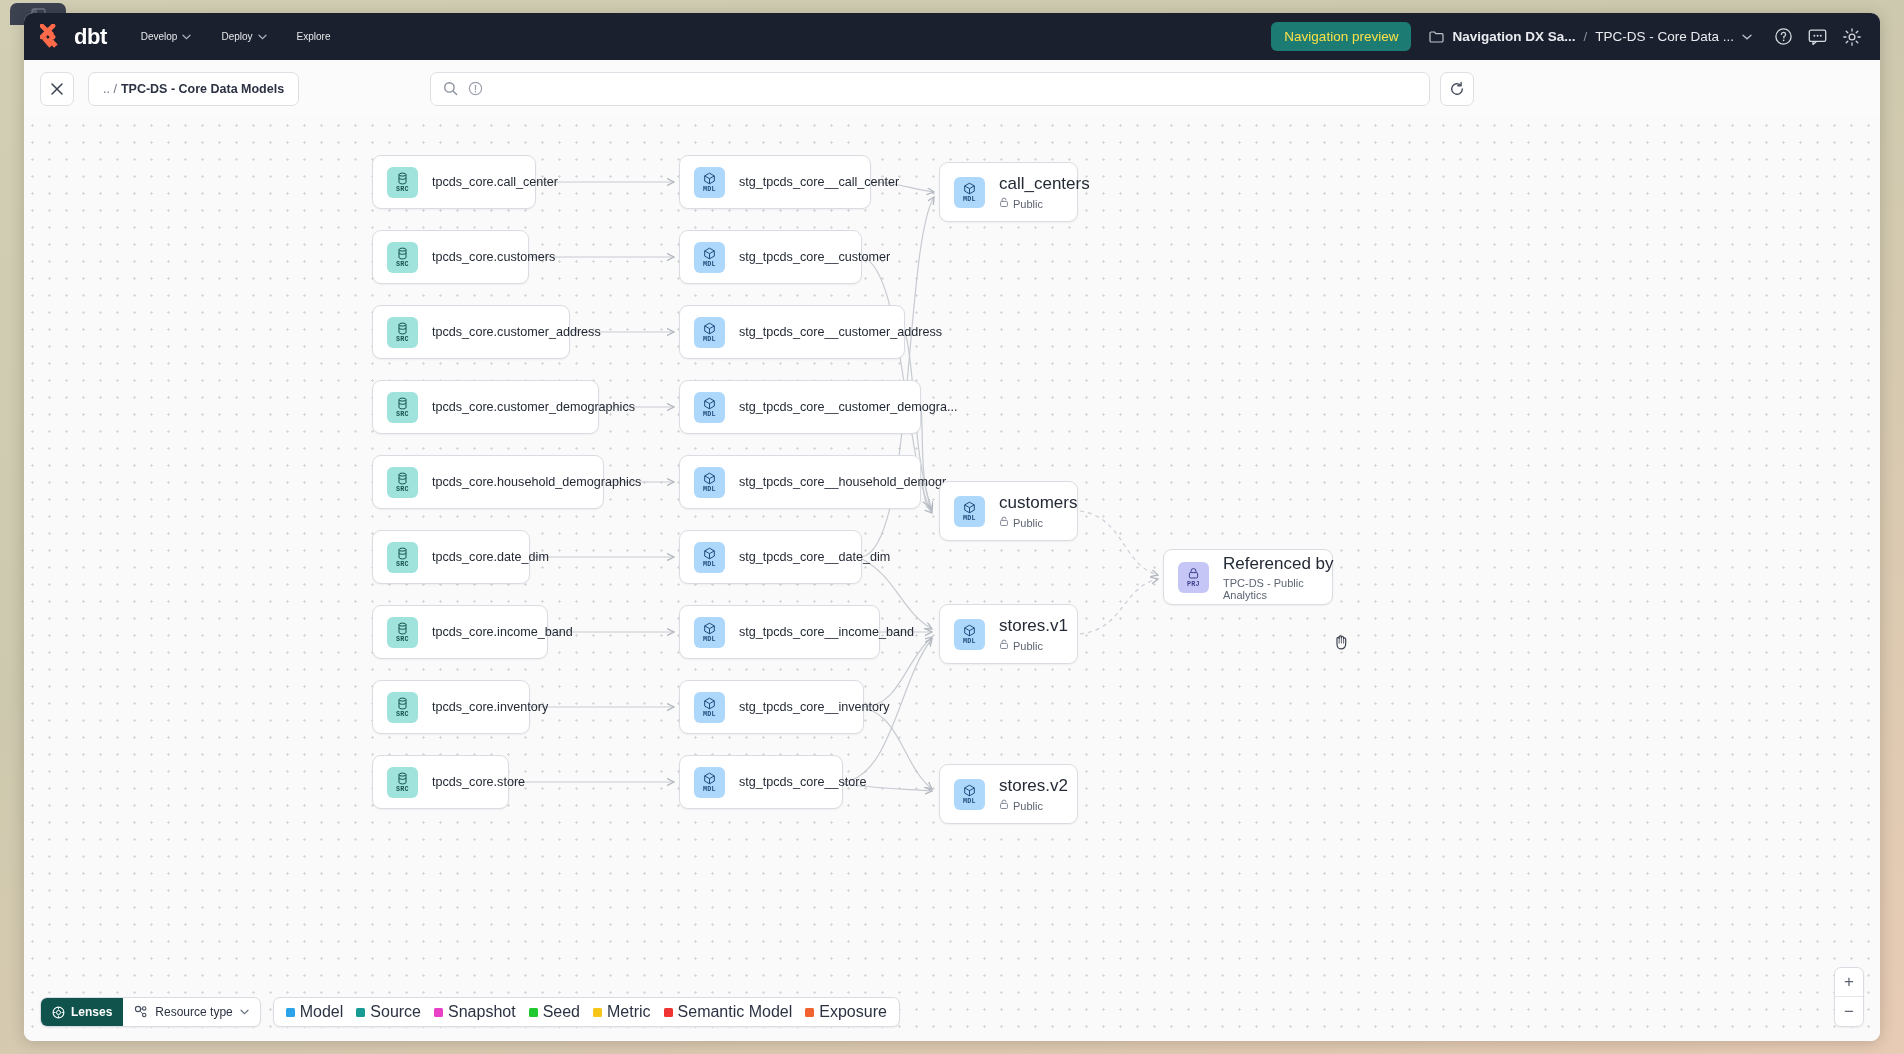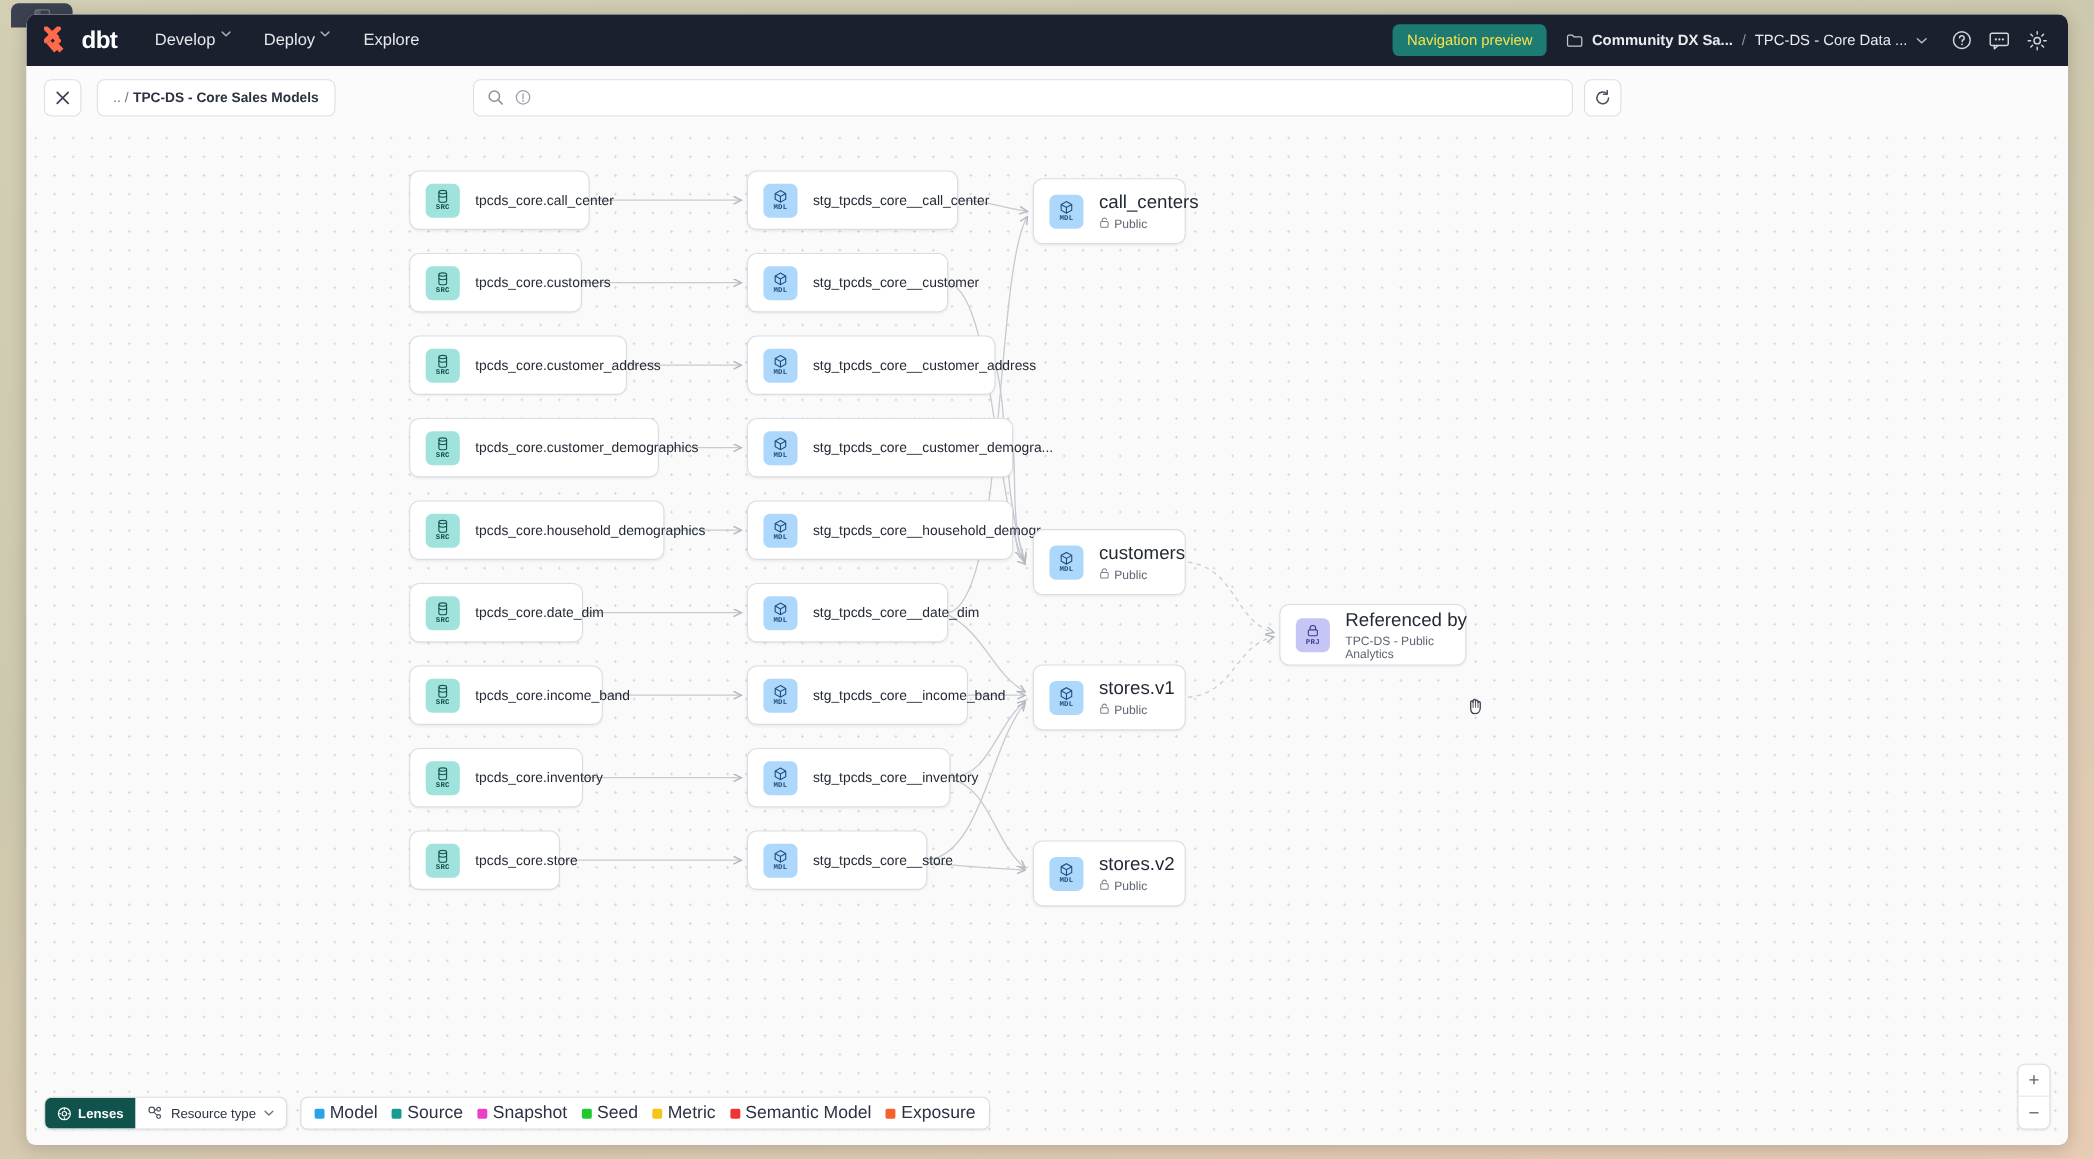--- a/index.html
+++ b/index.html
@@ -39,22 +39,22 @@
     height: 47px; width: 100%;
     background: #1a202e;
     display: flex; align-items: center;
     padding: 0 18px 0 16px;
     color: #fff;
   }
   .brand { display:flex; align-items:center; gap:6px; margin-right: 34px; }
   .brand-mark { width:28px; height:26px; }
   .brand-word { font-size:22px; font-weight:700; letter-spacing:-.5px; color:#fff; }
   .nav-link {
-    font-size:15px; color:#e6e8ec; margin-right:30px;
-    display:flex; align-items:flex-start; gap:5px; cursor:pointer;
+    font-size:10px; color:#e6e8ec; margin-right:30px;
+    display:flex; align-items:center; gap:5px; cursor:pointer;
     font-weight: 400;
   }
   .nav-link .chev { opacity:.8; }
   .nav-spacer { flex: 1; }
   .nav-pill {
     background:#1c7c74; color:#fde047; font-size:13.5px;
     padding:7px 13px; border-radius:6px; cursor:pointer;
     margin-right: 18px; white-space:nowrap;
   }
   .crumbs { display:flex; align-items:center; gap:8px; font-size:13.5px; color:#e9ebef; }
@@ -225,21 +225,21 @@
       <div class="nav-spacer"></div>
 
       <div class="nav-pill">Navigation preview</div>
 
       <div class="crumbs">
         <span class="folder">
           <svg width="15" height="13" viewBox="0 0 15 13">
               <path d="M1 3.3a1.3 1.3 0 0 1 1.3-1.3h3.2l1.4 1.6h5.8A1.3 1.3 0 0 1 14 4.9v5.8A1.3 1.3 0 0 1 12.7 12H2.3A1.3 1.3 0 0 1 1 10.7Z" fill="none" stroke="#dfe3ea" stroke-width="1.2"></path>
             </svg>
         </span>
-        <span class="crumb-strong">Community DX Sa...</span>
+        <span class="crumb-strong">Navigation DX Sa...</span>
         <span class="crumb-sep">/</span>
         <span class="crumb-proj">TPC-DS - Core Data ...</span>
         <svg width="10" height="6" viewBox="0 0 10 6">
             <path d="M1 1.2 L5 4.8 L9 1.2" fill="none" stroke="#b9bfcb" stroke-width="1.3" stroke-linecap="round"></path>
           </svg>
       </div>
 
       <div class="nav-icons">
         <span>
           <svg width="19" height="19" viewBox="0 0 19 19">
@@ -267,21 +267,21 @@
     </div>
 
     <div id="subbar">
       <div class="icon-btn">
         <svg width="14" height="14" viewBox="0 0 14 14">
             <path d="M2 2 L12 12 M12 2 L2 12" stroke="#3a4150" stroke-width="1.5" stroke-linecap="round"></path>
           </svg>
       </div>
       <div class="crumb-chip">
         <span class="dots">.. /</span>
-        <span>TPC-DS - Core Sales Models</span>
+        <span>TPC-DS - Core Data Models</span>
       </div>
 
       <div id="searchwrap">
         <div id="searchbox">
           <svg width="15" height="15" viewBox="0 0 15 15">
               <circle cx="6.4" cy="6.4" r="4.7" fill="none" stroke="#8b919d" stroke-width="1.4"></circle>
               <path d="M10 10 L13.6 13.6" stroke="#8b919d" stroke-width="1.4" stroke-linecap="round"></path>
             </svg>
           <svg width="15" height="15" viewBox="0 0 15 15">
               <circle cx="7.5" cy="7.5" r="6.1" fill="none" stroke="#9aa0ac" stroke-width="1.2"></circle>

